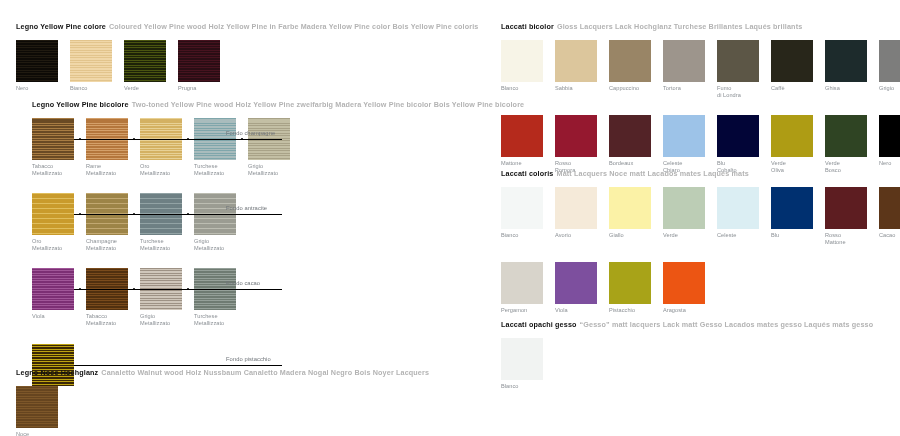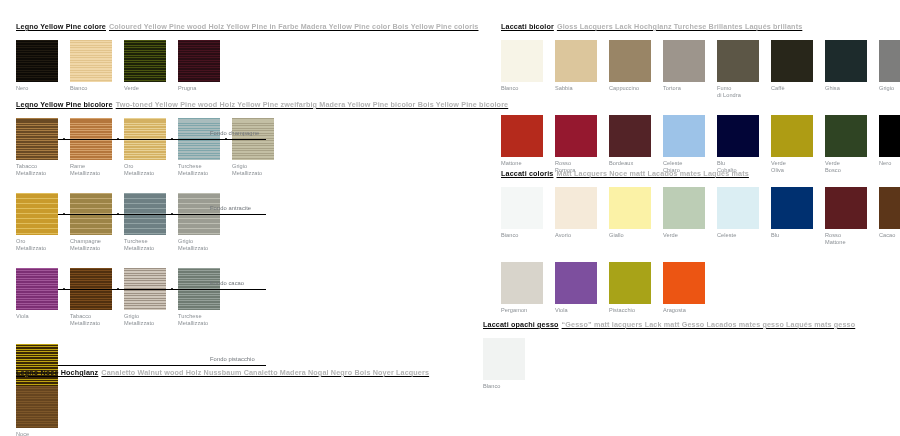--- a/index.html
+++ b/index.html
@@ -7,21 +7,21 @@
     width:900px;height:436px;
     background:#ffffff;
     font-family:"Liberation Sans","DejaVu Sans",sans-serif;
     position:relative;overflow:hidden;
     -webkit-font-smoothing:antialiased;
   }
 
   
   .sec{position:absolute;}
   .sec-head{
-    font-size:7.2px;line-height:9px;white-space:nowrap;letter-spacing:0.02em;text-decoration:underline;
+    font-size:7.2px;line-height:9px;white-space:nowrap;letter-spacing:0.02em;
   }
   .sec-head .it{font-weight:bold;color:#111111;}
   .sec-head .tr{font-weight:bold;color:#b3b3b3;margin-left:3px;}
 
   
   .row{display:flex;align-items:flex-start;position:relative;}
   .sw-wrap{width:54px;flex:0 0 54px;}
   .sw{
     width:42px;height:42px;display:block;position:relative;overflow:hidden;
   }
@@ -63,21 +63,21 @@
         <div class="sw-wrap">
           <span class="sw wood" style="background: repeating-linear-gradient(rgb(74, 85, 16) 0px, rgb(74, 85, 16) 1px, rgb(29, 34, 8) 1px, rgb(29, 34, 8) 2.5px, rgb(74, 85, 16) 2.5px, rgb(74, 85, 16) 3px, rgb(29, 34, 8) 3px, rgb(29, 34, 8) 5px) rgb(29, 34, 8);"></span>
           <div class="lbl"><span>Verde</span></div>
         </div>
         <div class="sw-wrap">
           <span class="sw wood" style="background: repeating-linear-gradient(rgb(71, 19, 31) 0px, rgb(71, 19, 31) 1px, rgb(42, 13, 20) 1px, rgb(42, 13, 20) 2.5px, rgb(71, 19, 31) 2.5px, rgb(71, 19, 31) 3px, rgb(42, 13, 20) 3px, rgb(42, 13, 20) 5px) rgb(42, 13, 20);"></span>
           <div class="lbl"><span>Prugna</span></div>
         </div>
       </div>
     </div>
-    <div class="sec" style="left: 16px; top: 100px;">
+    <div class="sec" style="left: 32px; top: 100px;">
       <div class="sec-head"><span class="it">Legno Yellow Pine bicolore</span><span class="tr">Two-toned Yellow Pine wood Holz Yellow Pine zweifarbig Madera Yellow Pine bicolor Bois Yellow Pine bicolore</span></div>
       <div class="row" style="margin-top: 9px;">
         <div class="sw-wrap">
           <span class="sw wood" style="background: repeating-linear-gradient(rgb(168, 124, 67) 0px, rgb(168, 124, 67) 1px, rgb(106, 74, 36) 1px, rgb(106, 74, 36) 2.5px, rgb(168, 124, 67) 2.5px, rgb(168, 124, 67) 3px, rgb(106, 74, 36) 3px, rgb(106, 74, 36) 5px) rgb(106, 74, 36);"></span>
           <div class="lbl"><span>Tabacco</span><span class="l2">Metallizzato</span></div>
         </div>
         <div class="sw-wrap">
           <span class="sw wood" style="background: repeating-linear-gradient(rgb(212, 160, 106) 0px, rgb(212, 160, 106) 1px, rgb(180, 118, 60) 1px, rgb(180, 118, 60) 2.5px, rgb(212, 160, 106) 2.5px, rgb(212, 160, 106) 3px, rgb(180, 118, 60) 3px, rgb(180, 118, 60) 5px) rgb(180, 118, 60);"></span>
           <div class="lbl"><span>Rame</span><span class="l2">Metallizzato</span></div>
         </div>
@@ -283,21 +283,21 @@
         <div class="sw-wrap">
           <span class="sw plain" style="background: rgb(168, 163, 24);"></span>
           <div class="lbl"><span>Pistacchio</span></div>
         </div>
         <div class="sw-wrap">
           <span class="sw plain" style="background: rgb(236, 85, 19);"></span>
           <div class="lbl"><span>Aragosta</span></div>
         </div>
       </div>
     </div>
-    <div class="sec" style="left: 483px; top: 320px;">
+    <div class="sec" style="left: 501px; top: 320px;">
       <div class="sec-head"><span class="it">Laccati opachi gesso</span><span class="tr">“Gesso” matt lacquers Lack matt Gesso Lacados mates gesso Laqués mats gesso</span></div>
       <div class="row" style="margin-top: 9px;">
         <div class="sw-wrap">
           <span class="sw plain" style="background: rgb(241, 243, 242);"></span>
           <div class="lbl"><span>Blanco</span></div>
         </div>
       </div>
     </div>
   </div>
 

